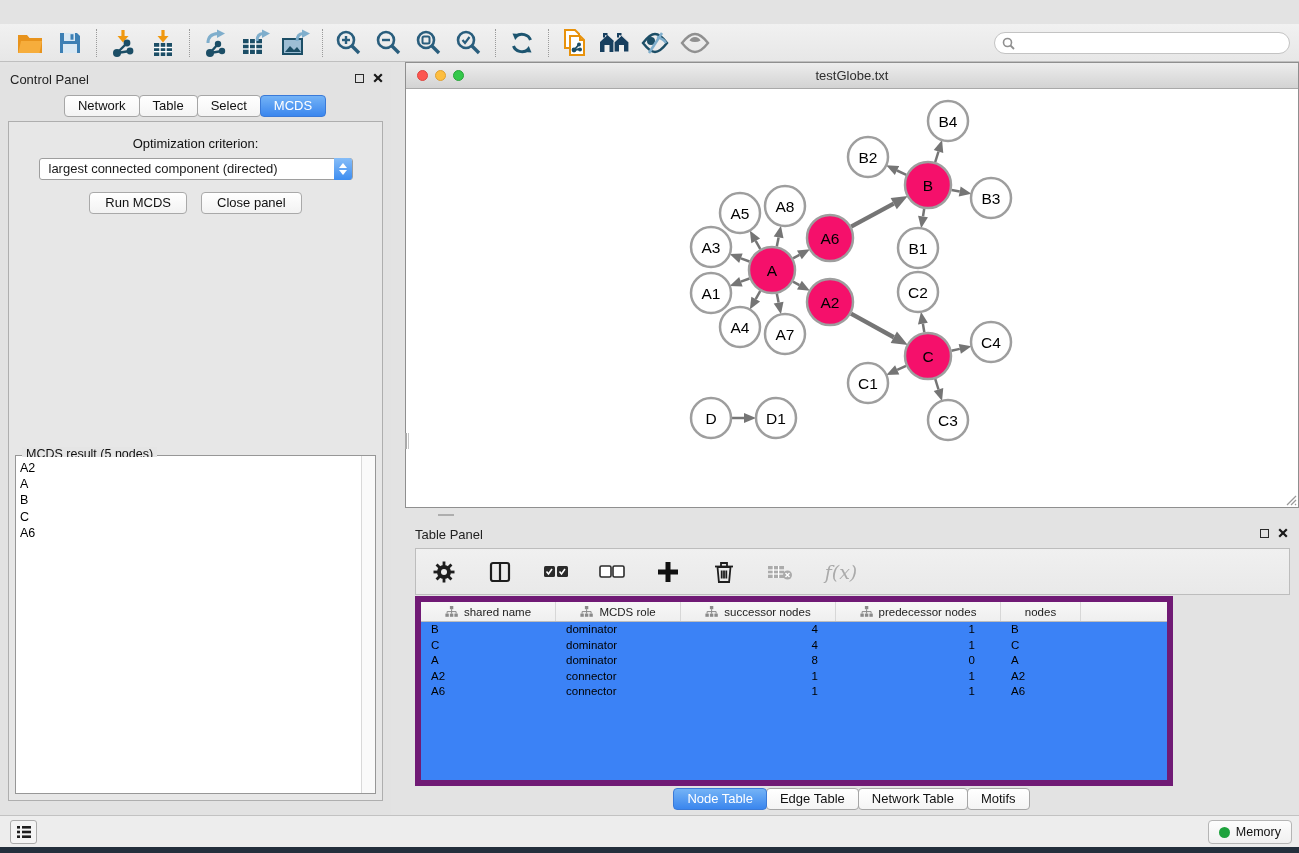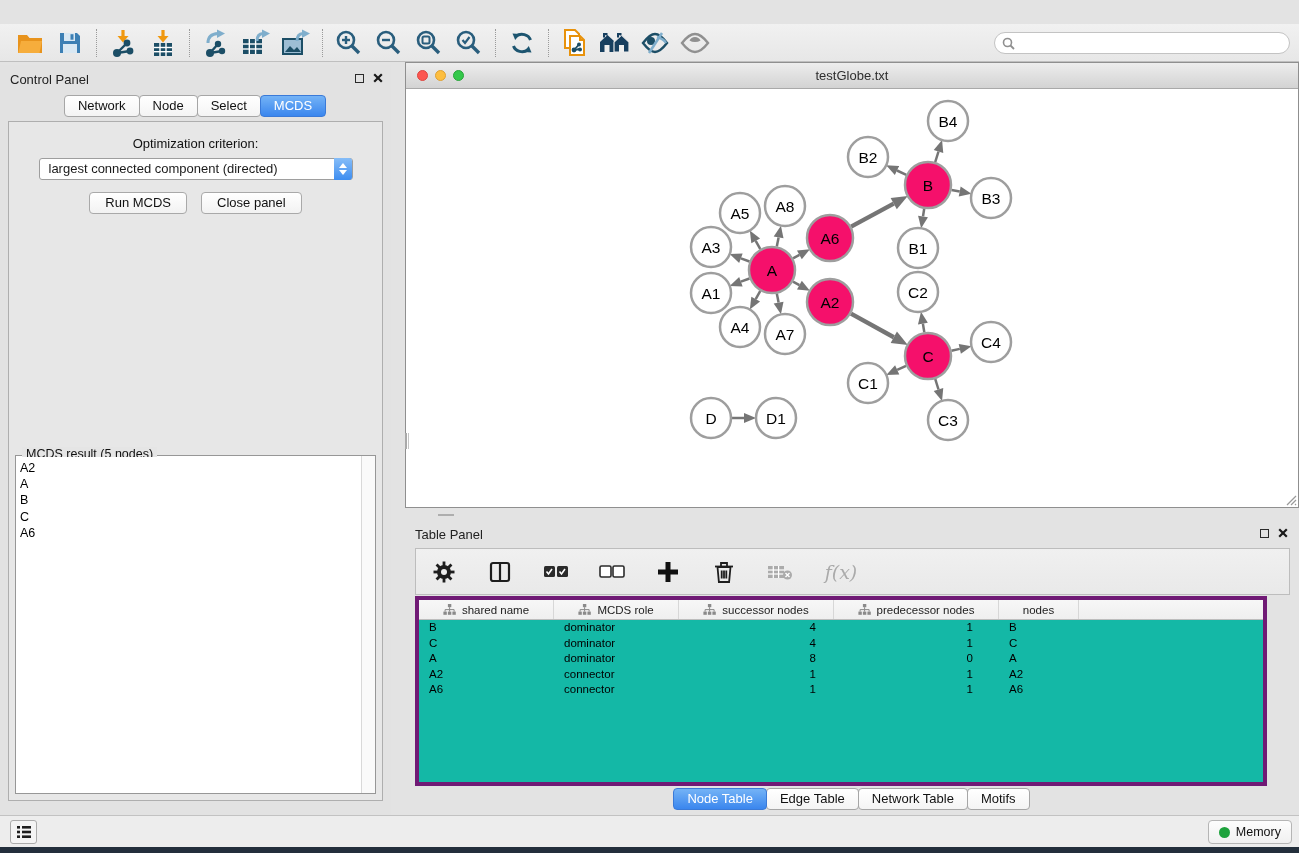--- a/index.html
+++ b/index.html
@@ -75,22 +75,22 @@
   .hsplit-handle { position:absolute; left:438px; top:514px; width:16px; height:4px;
     border-top:2px solid #aeaeae; }
 
   
   .table-panel { position:absolute; left:405px; top:520px; width:894px; height:295px; background:#e3e3e3; }
   .tp-toolbar { position:absolute; left:10px; top:28px; width:875px; height:47px;
     background:linear-gradient(#f0f0f0,#e9e9e9); border:1px solid #bdbdbd;
     display:flex; align-items:center; padding-left:10px; gap:20px; }
   .tp-btn { width:36px; height:36px; display:flex; align-items:center; justify-content:center; cursor:default; }
   .fx { font-family:"DejaVu Serif","Liberation Serif",serif; font-style:italic; font-size:19px; color:#aaa; }
-  .data-table { position:absolute; left:10px; top:76px; width:852px; height:190px;
-    background:#14b8a6; border:4px solid #701a75; overflow:hidden; }
+  .data-table { position:absolute; left:10px; top:76px; width:758px; height:190px;
+    background:#3b82f6; border:6px solid #701a75; overflow:hidden; }
   .dt-header { display:flex; height:20px; background:linear-gradient(#f7f7f7,#efefef); border-bottom:1px solid #bdbdbd; }
   .dt-hcell { display:flex; align-items:center; justify-content:center; gap:6px;
     font-size:11.5px; color:#1c1c1c; border-right:1px solid #d7d7d7; cursor:default; }
   .dt-row { display:flex; height:15.6px; }
   .dt-cell { font-size:11.5px; color:#000; line-height:15.6px; white-space:nowrap; overflow:hidden; }
   .tp-tabs { position:absolute; left:0; right:0; top:268px; display:flex; justify-content:center; }
 
   
   .status-bar { position:absolute; left:0; top:815px; width:100%; height:32px;
     background:#ededed; border-top:1px solid #c2c2c2; }
@@ -274,21 +274,21 @@
       <span class="ptitle">Control Panel</span>
       <span class="pbtns">
         <span class="float-box"></span>
         <svg width="10" height="10" viewBox="0 0 10 10">
             <path d="M1.2 1.2 L8.8 8.8 M8.8 1.2 L1.2 8.8" stroke="#1a1a1a" stroke-width="2.2"></path>
           </svg>
       </span>
     </div>
     <div class="cp-tabs">
         <div class="seg-tab">Network</div>
-        <div class="seg-tab">Node</div>
+        <div class="seg-tab">Table</div>
         <div class="seg-tab">Select</div>
         <div class="seg-tab active">MCDS</div>
       </div>
     <div class="cp-content">
       <div class="opt-label">Optimization criterion:</div>
       <div class="dropdown">
         <span>largest connected component (directed)</span>
         <span class="stepper">
             <span class="tri-up"></span>
             <span class="tri-down"></span>

